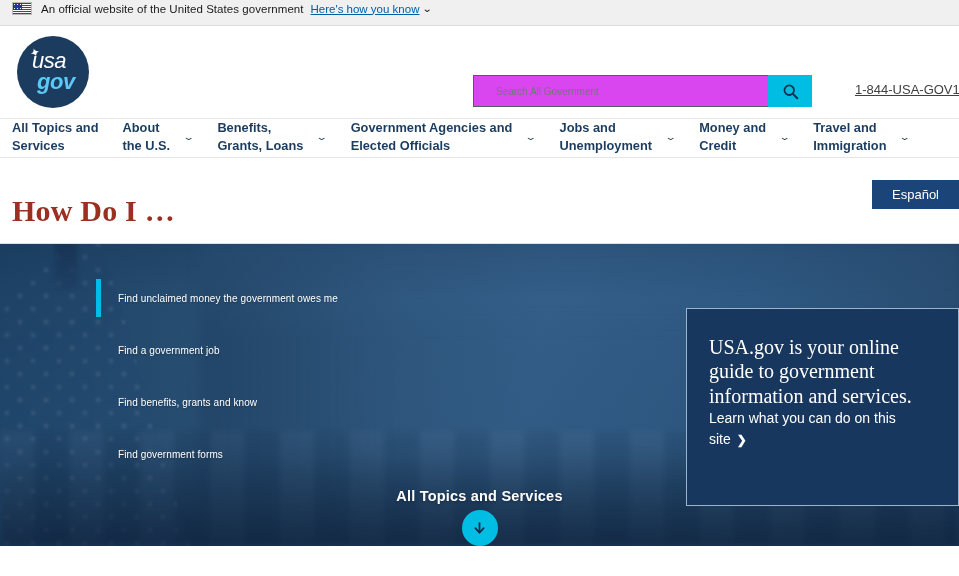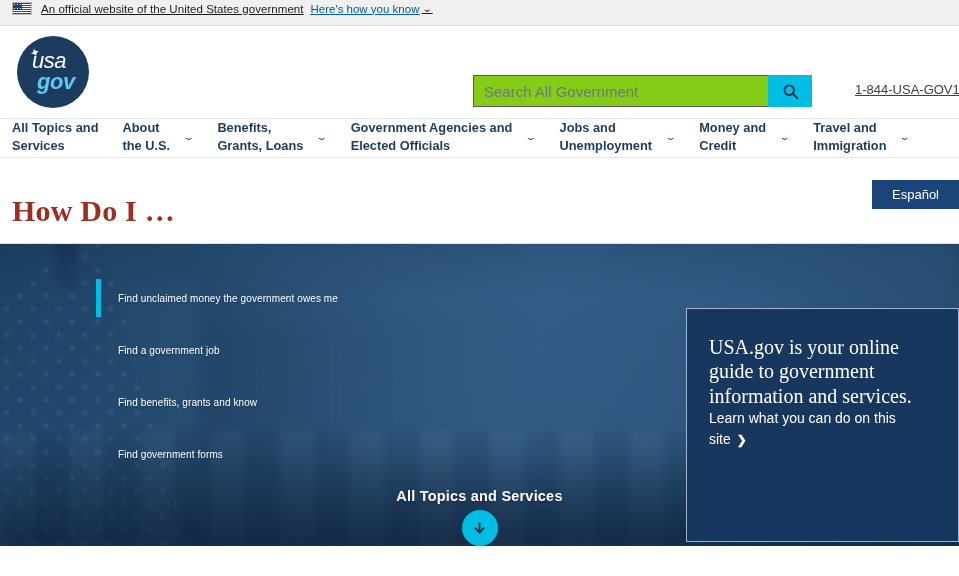--- a/index.html
+++ b/index.html
@@ -15,21 +15,20 @@
   
   .gov-banner {
     height: 26px;
     background: #f0f0f0;
     border-bottom: 1px solid #dcdcdc;
     display: flex;
     align-items: center;
     padding: 0 0 8px 12px;
     font-size: 11.5px;
     color: #1b1b1b;
-    text-decoration: underline;
   }
   .flag-icon {
     width: 20px; height: 13px;
     margin-right: 9px;
     position: relative;
     display: inline-block;
     background: #fff;
     border: 0.5px solid #bbb;
     overflow: hidden;
     flex: 0 0 auto;
@@ -131,25 +130,25 @@
     top: 49px;
     display: flex;
     align-items: stretch;
     height: 32px;
   }
   .search-input {
     width: 295px;
     height: 32px;
     border: 1px solid #565c65;
     border-right: none;
-    padding: 0 10px;
-    font-size: 15px;
+    padding: 0 22px;
+    font-size: 10px;
     font-family: "Liberation Sans", sans-serif;
     color: #1b1b1b;
-    background: #84cc16;
+    background: #d946ef;
     outline: none;
   }
   .search-input::placeholder { color: #71767a; }
   .search-btn {
     width: 44px;
     height: 32px;
     background: #00bde3;
     border: none;
     cursor: pointer;
     display: flex;
@@ -314,21 +313,21 @@
     letter-spacing: 0.1px;
     text-shadow: 0 1px 2px rgba(0,0,0,0.25);
   }
 
   
   .info-card {
     position: absolute;
     left: 686px;
     top: 308px;
     width: 273px;
-    height: 234px;
+    height: 198px;
     background: #17375e;
     border: 1px solid #9bb4cb;
     padding: 26px 22px 0 22px;
   }
   .info-card-heading {
     font-family: "Liberation Serif", serif;
     font-size: 20px;
     line-height: 1.22;
     color: #ffffff;
   }

